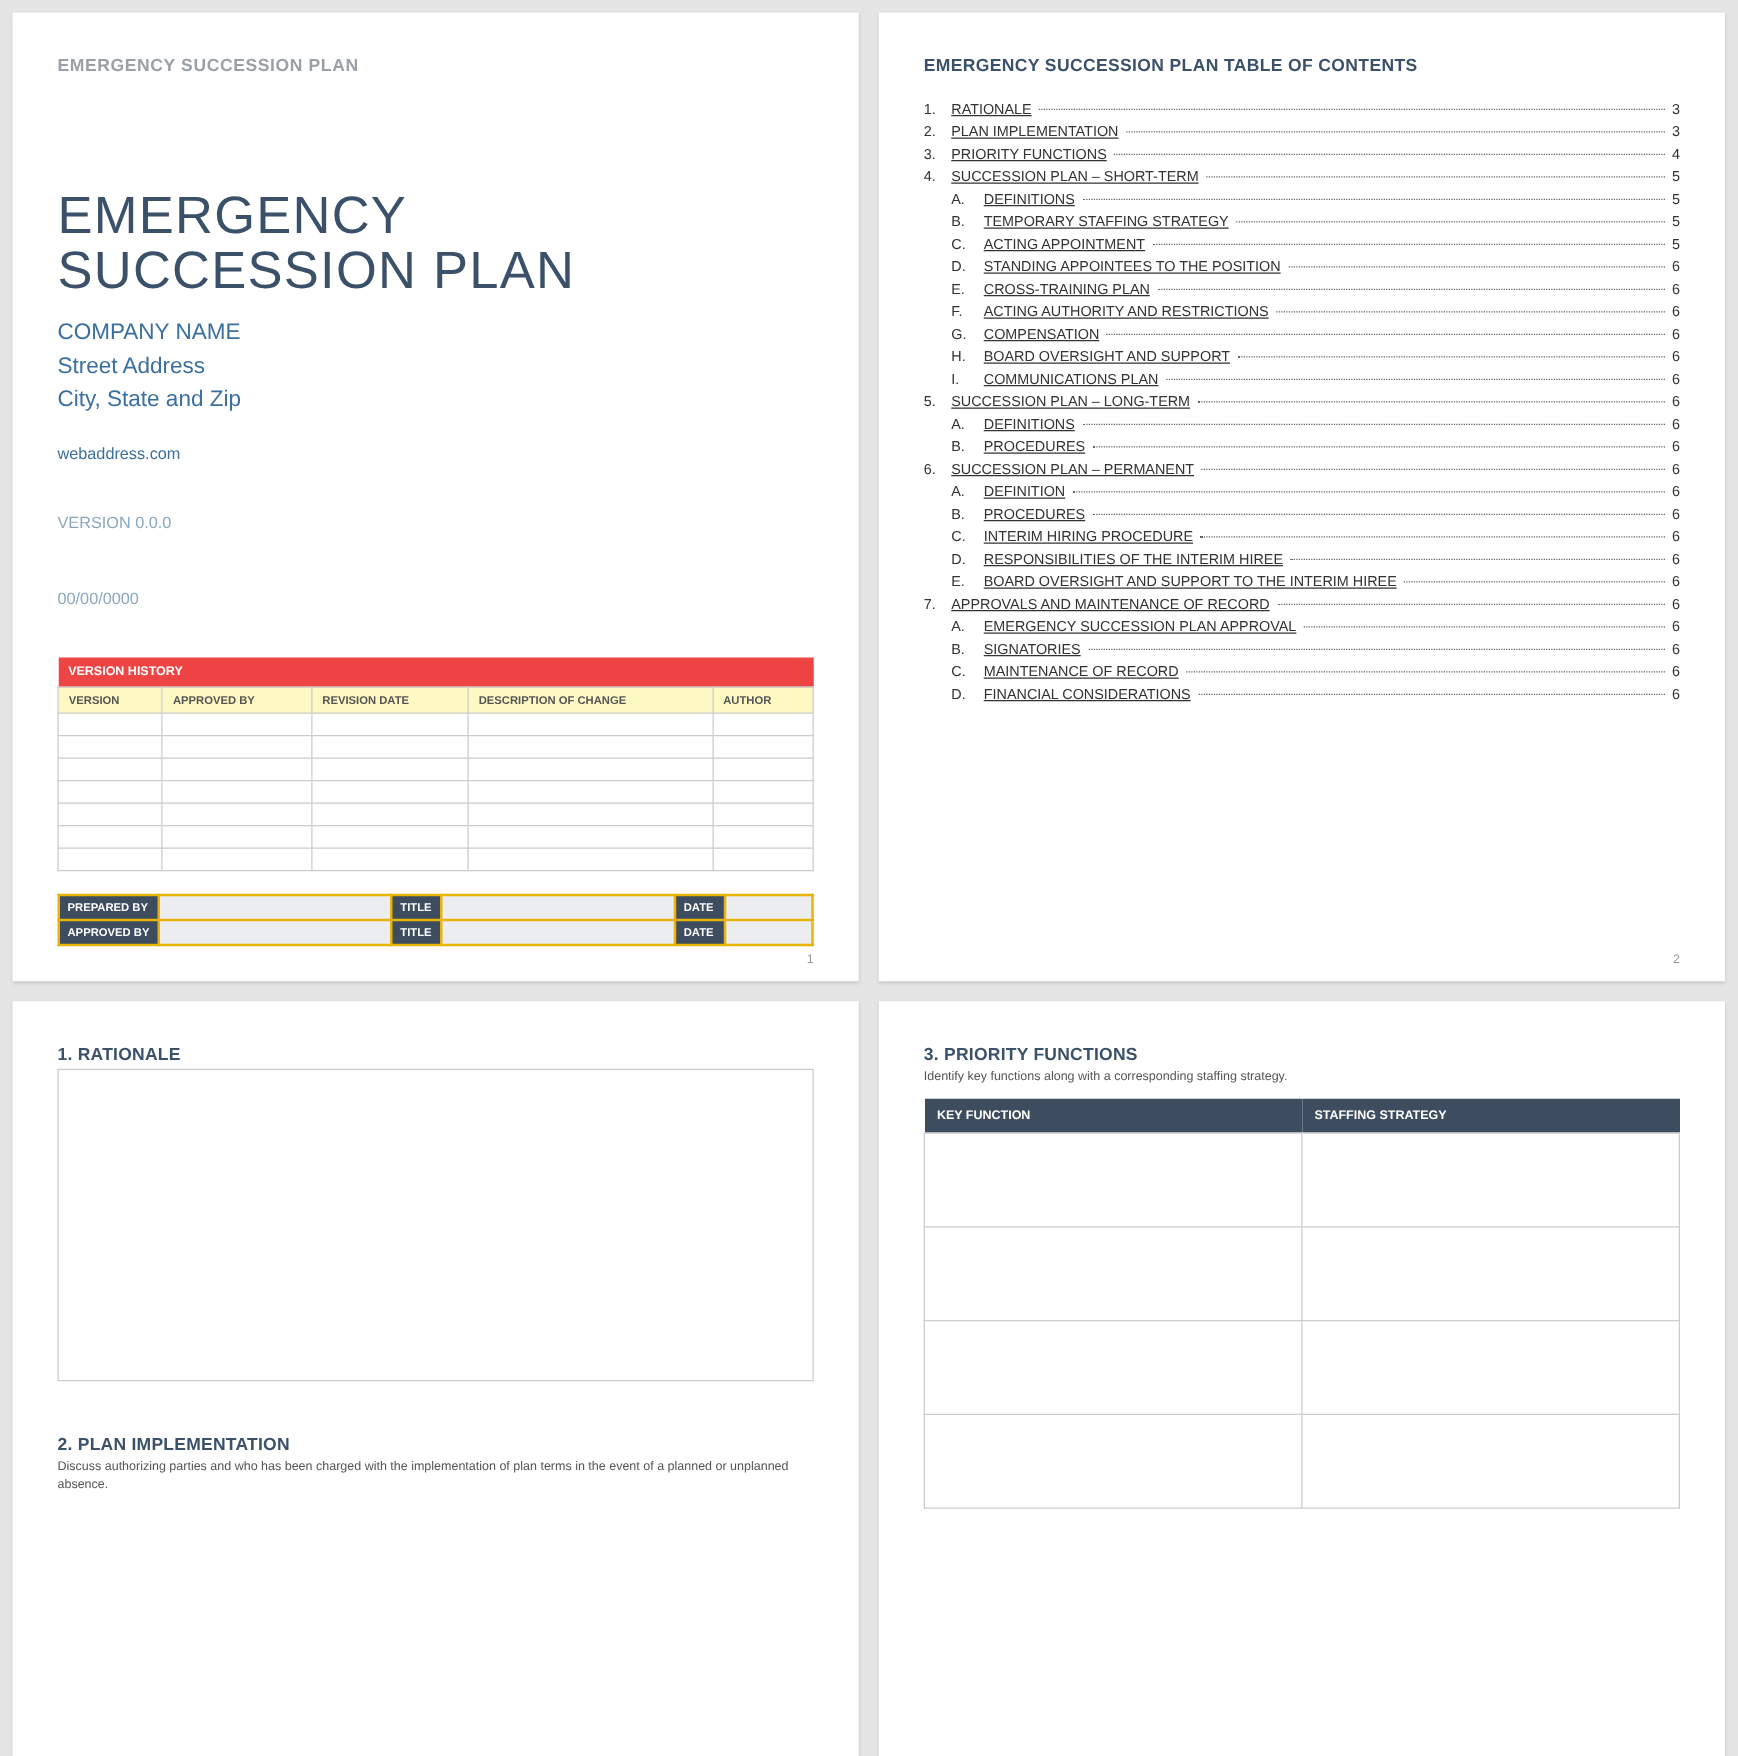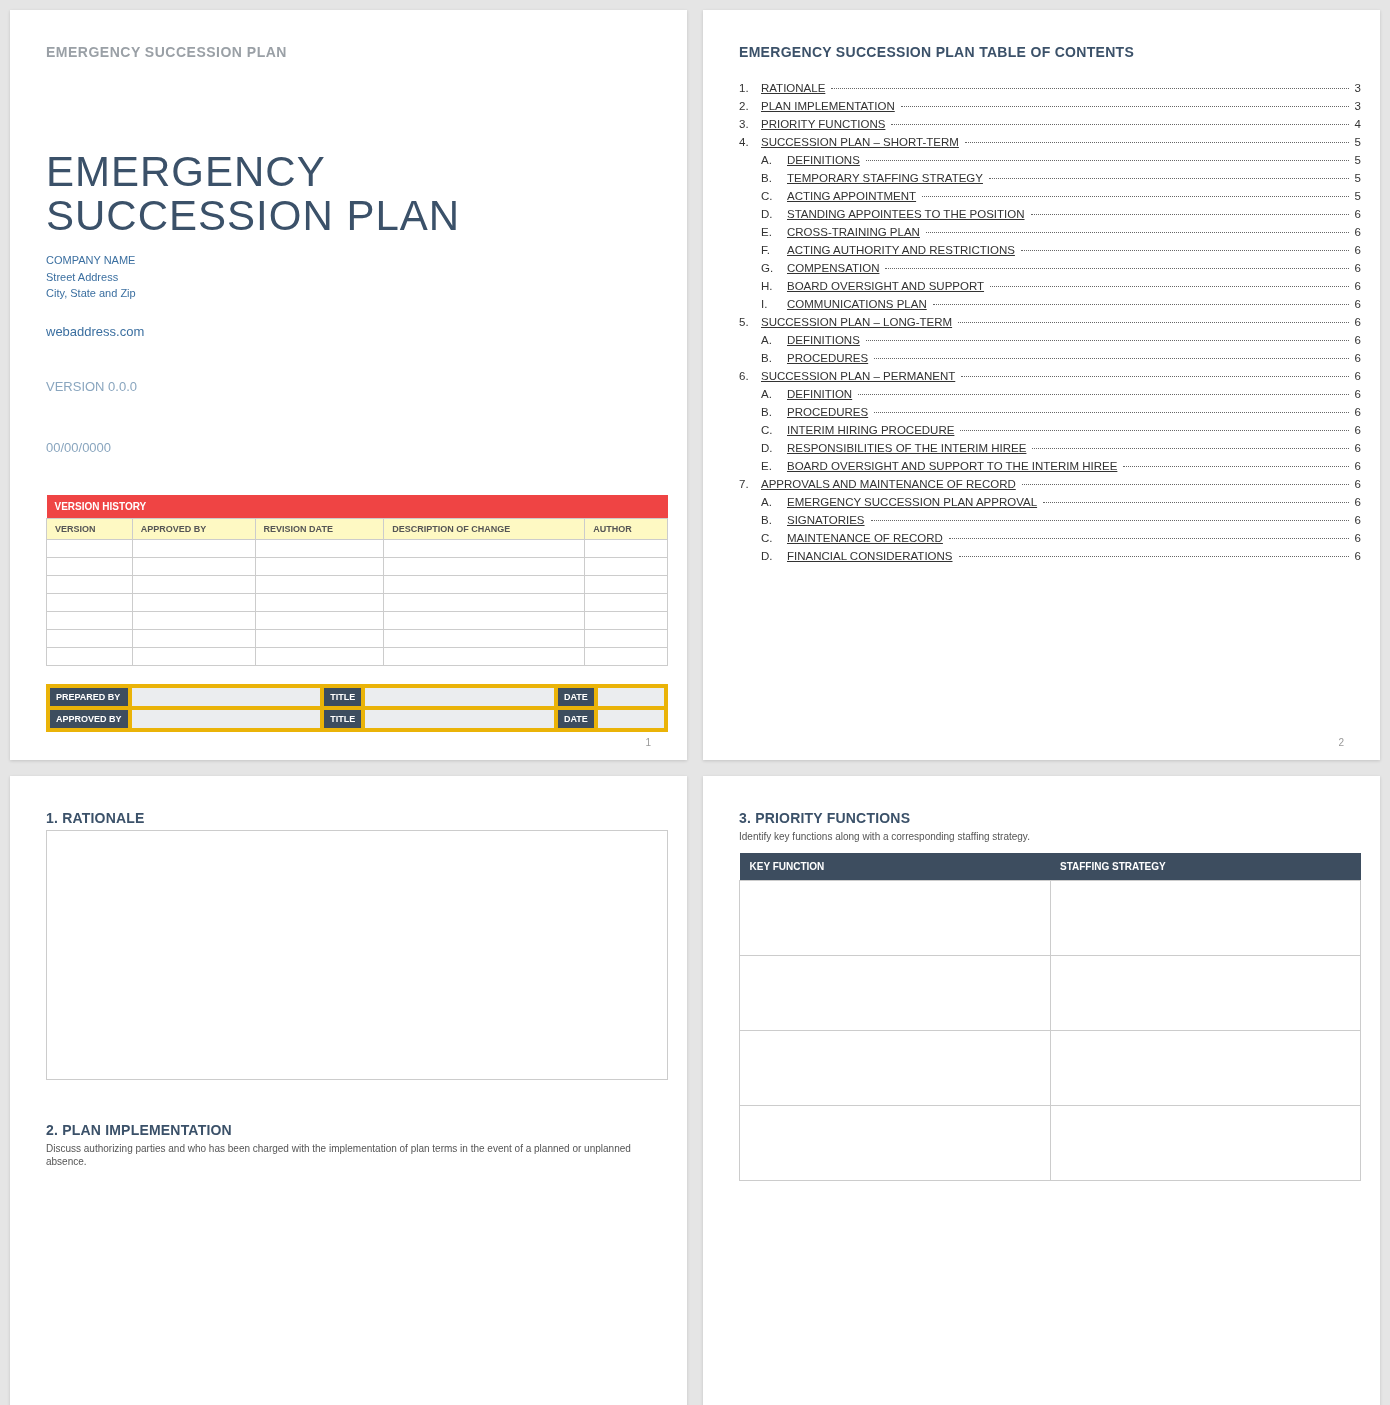--- a/index.html
+++ b/index.html
@@ -10,21 +10,21 @@
     width: 1390px;
   }
   .pages-grid {
     display: grid;
     grid-template-columns: 1fr 1fr;
     gap: 16px;
   }
   .page {
     background: #fff;
     box-shadow: 0 1px 3px rgba(0,0,0,.15);
-    padding: 34px 19px 28px 36px;
+    padding: 34px 36px 28px 36px;
     position: relative;
     min-height: 680px;
     overflow: hidden;
     display: flex;
     flex-direction: column;
   }
   
   .header-small {
     font-size: 14px;
     font-weight: 700;
@@ -34,21 +34,21 @@
   .main-title {
     font-size: 42px;
     font-weight: 400;
     line-height: 1.05;
     color: #3b5169;
     margin-top: 90px;
     letter-spacing: 1px;
   }
   .company-block {
     color: #3b6fa0;
-    font-size: 11px;
+    font-size: 18px;
     margin-top: 14px;
     line-height: 1.5;
   }
   .web {
     color: #3b6fa0;
     font-size: 13px;
     margin-top: 22px;
   }
   .version-line {
     color: #8aa6bf;
@@ -86,21 +86,21 @@
     height: 18px;
     padding: 4px 8px;
   }
   .sig-table {
     width: 100%;
     border-collapse: collapse;
     margin-top: 18px;
     font-size: 9px;
   }
   .sig-table td {
-    border: 4px solid #eab308;
+    border: 2px solid #eab308;
     height: 20px;
     margin-left: 22px;
   }
   .sig-table .lbl {
     background: #3d4d5f;
     color: #fff;
     font-weight: 700;
     padding: 4px 6px;
     font-size: 9px;
     text-align: left;

